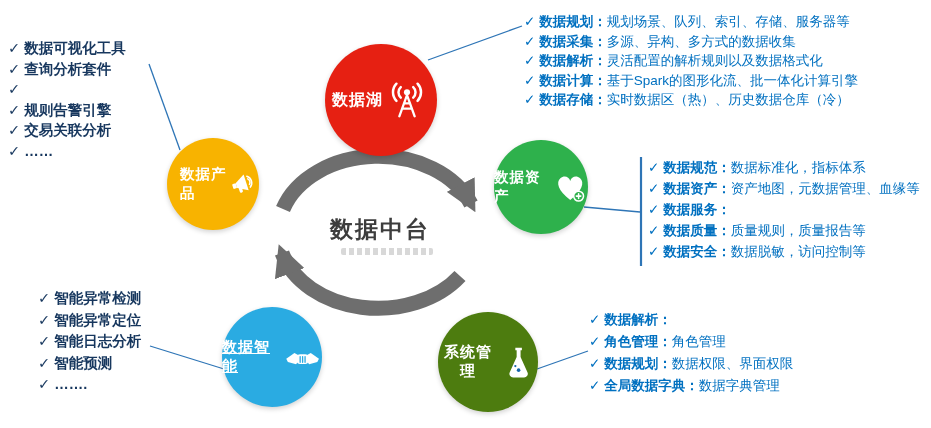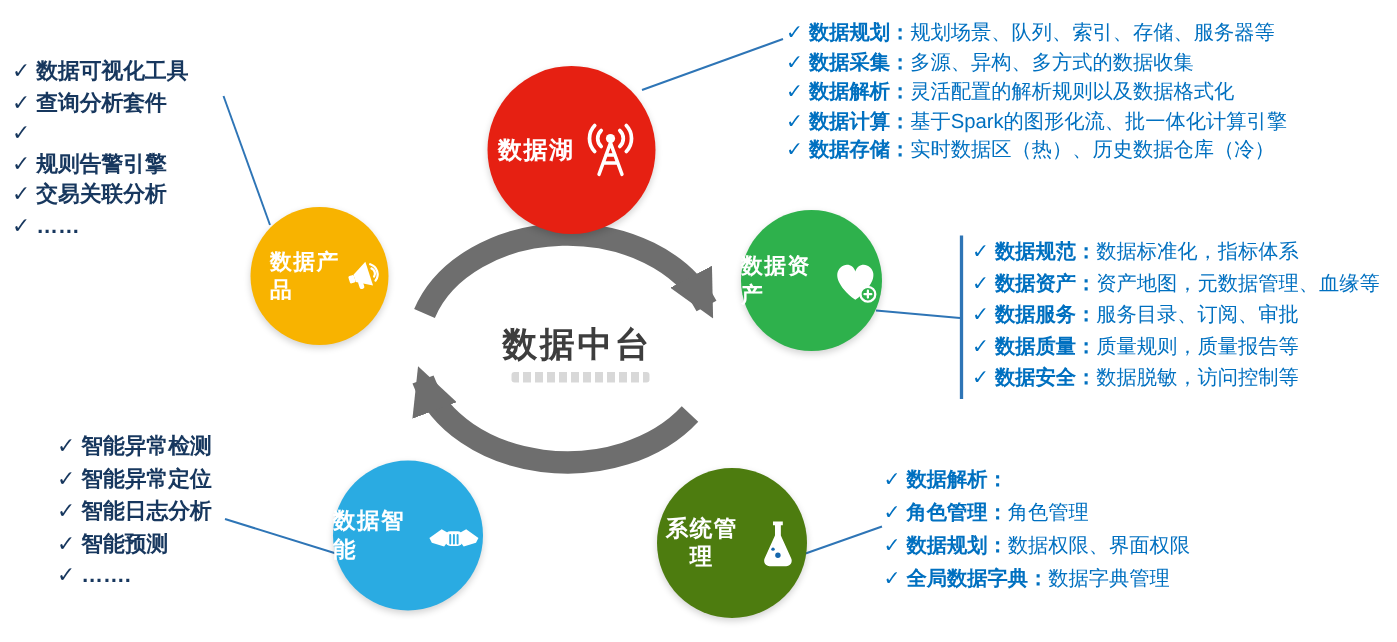--- a/index.html
+++ b/index.html
@@ -7,21 +7,21 @@
     font-family:"Liberation Sans","DejaVu Sans",sans-serif; overflow:hidden; }
   .stage { position:relative; width:931px; height:428px; background:#fff; }
   svg.layer { position:absolute; left:0; top:0; z-index:1; }
 
   .node { position:absolute; border-radius:50%; display:flex; flex-direction:row;
     align-items:center; justify-content:center; gap:1px; color:#fff; z-index:2;
     box-shadow:0 2px 5px rgba(0,0,0,.18); }
   .node-label { font-weight:bold; letter-spacing:1px; }
 
   .center-title { position:absolute; z-index:2; font-weight:bold; color:#3d3d3d;
-    text-align:center; letter-spacing:2px; }
+    letter-spacing:2px; }
   .watermark { position:absolute; z-index:2; opacity:.55; border-radius:2px;
     background:repeating-linear-gradient(90deg,#b9b9b9 0 5px,transparent 5px 8px);
     filter:blur(.4px); }
 
   .list { position:absolute; z-index:3; }
   .row { display:flex; align-items:baseline; white-space:nowrap; }
   .check { font-weight:bold; margin-right:4px; }
   .term { font-weight:bold; }
   .blue { color:var(--list-blue,#0070c0); }
   .navy { color:var(--list-navy,#17375e); }
@@ -88,21 +88,21 @@
   <div class="node" style="left: 494px; top: 140px; width: 94px; height: 94px; background-color: rgb(46, 177, 76);">
     <div class="node-label" style="font-size:14.5px;">数据资产</div>
     <svg viewBox="0 0 48 48" width="40" height="40">
       <path d="M24 41 C 8 29 5 18 11 12.5 C 16 8 22.5 10.5 24 16 C 25.5 10.5 32 8 37 12.5 C 43 18 40 29 24 41 Z" fill="#fff"></path>
       <circle cx="35" cy="36" r="6.5" fill="#2eb14c" stroke="#fff" stroke-width="2"></circle>
       <path d="M35 33 v6 M32 36 h6" stroke="#fff" stroke-width="2" stroke-linecap="round"></path>
     </svg>
   </div>
 
   <div class="node" style="left: 222px; top: 307px; width: 100px; height: 100px; background-color: rgb(42, 171, 226);">
-    <div class="node-label" style="font-size:15px;">数据智能</div>
+    <div class="node-label" style="font-size:15px;text-decoration:underline;">数据智能</div>
     <svg viewBox="0 0 48 48" width="42" height="42">
       <g fill="#fff">
         <path d="M4 26 L14 19 L23 24 L16 33 L6 30 Z"></path>
         <path d="M44 26 L34 19 L25 24 L32 33 L42 30 Z"></path>
         <rect x="17" y="20.5" width="14" height="12" rx="4"></rect>
       </g>
       <g stroke="#2aabe2" stroke-width="1.6" stroke-linecap="round">
         <path d="M21 23.5 v7 M24 23.5 v7 M27 23.5 v7"></path>
       </g>
     </svg>
@@ -186,21 +186,20 @@
     <div class="row">
         <span class="check">✓</span>
         <span class="term">数据资产</span>
         <span class="term">：</span>
         <span class="desc">资产地图，元数据管理、血缘等</span>
       </div>
     <div class="row">
         <span class="check">✓</span>
         <span class="term">数据服务</span>
         <span class="term">：</span>
-        <span class="desc">服务目录、订阅、审批</span>
       </div>
     <div class="row">
         <span class="check">✓</span>
         <span class="term">数据质量</span>
         <span class="term">：</span>
         <span class="desc">质量规则，质量报告等</span>
       </div>
     <div class="row">
         <span class="check">✓</span>
         <span class="term">数据安全</span>

